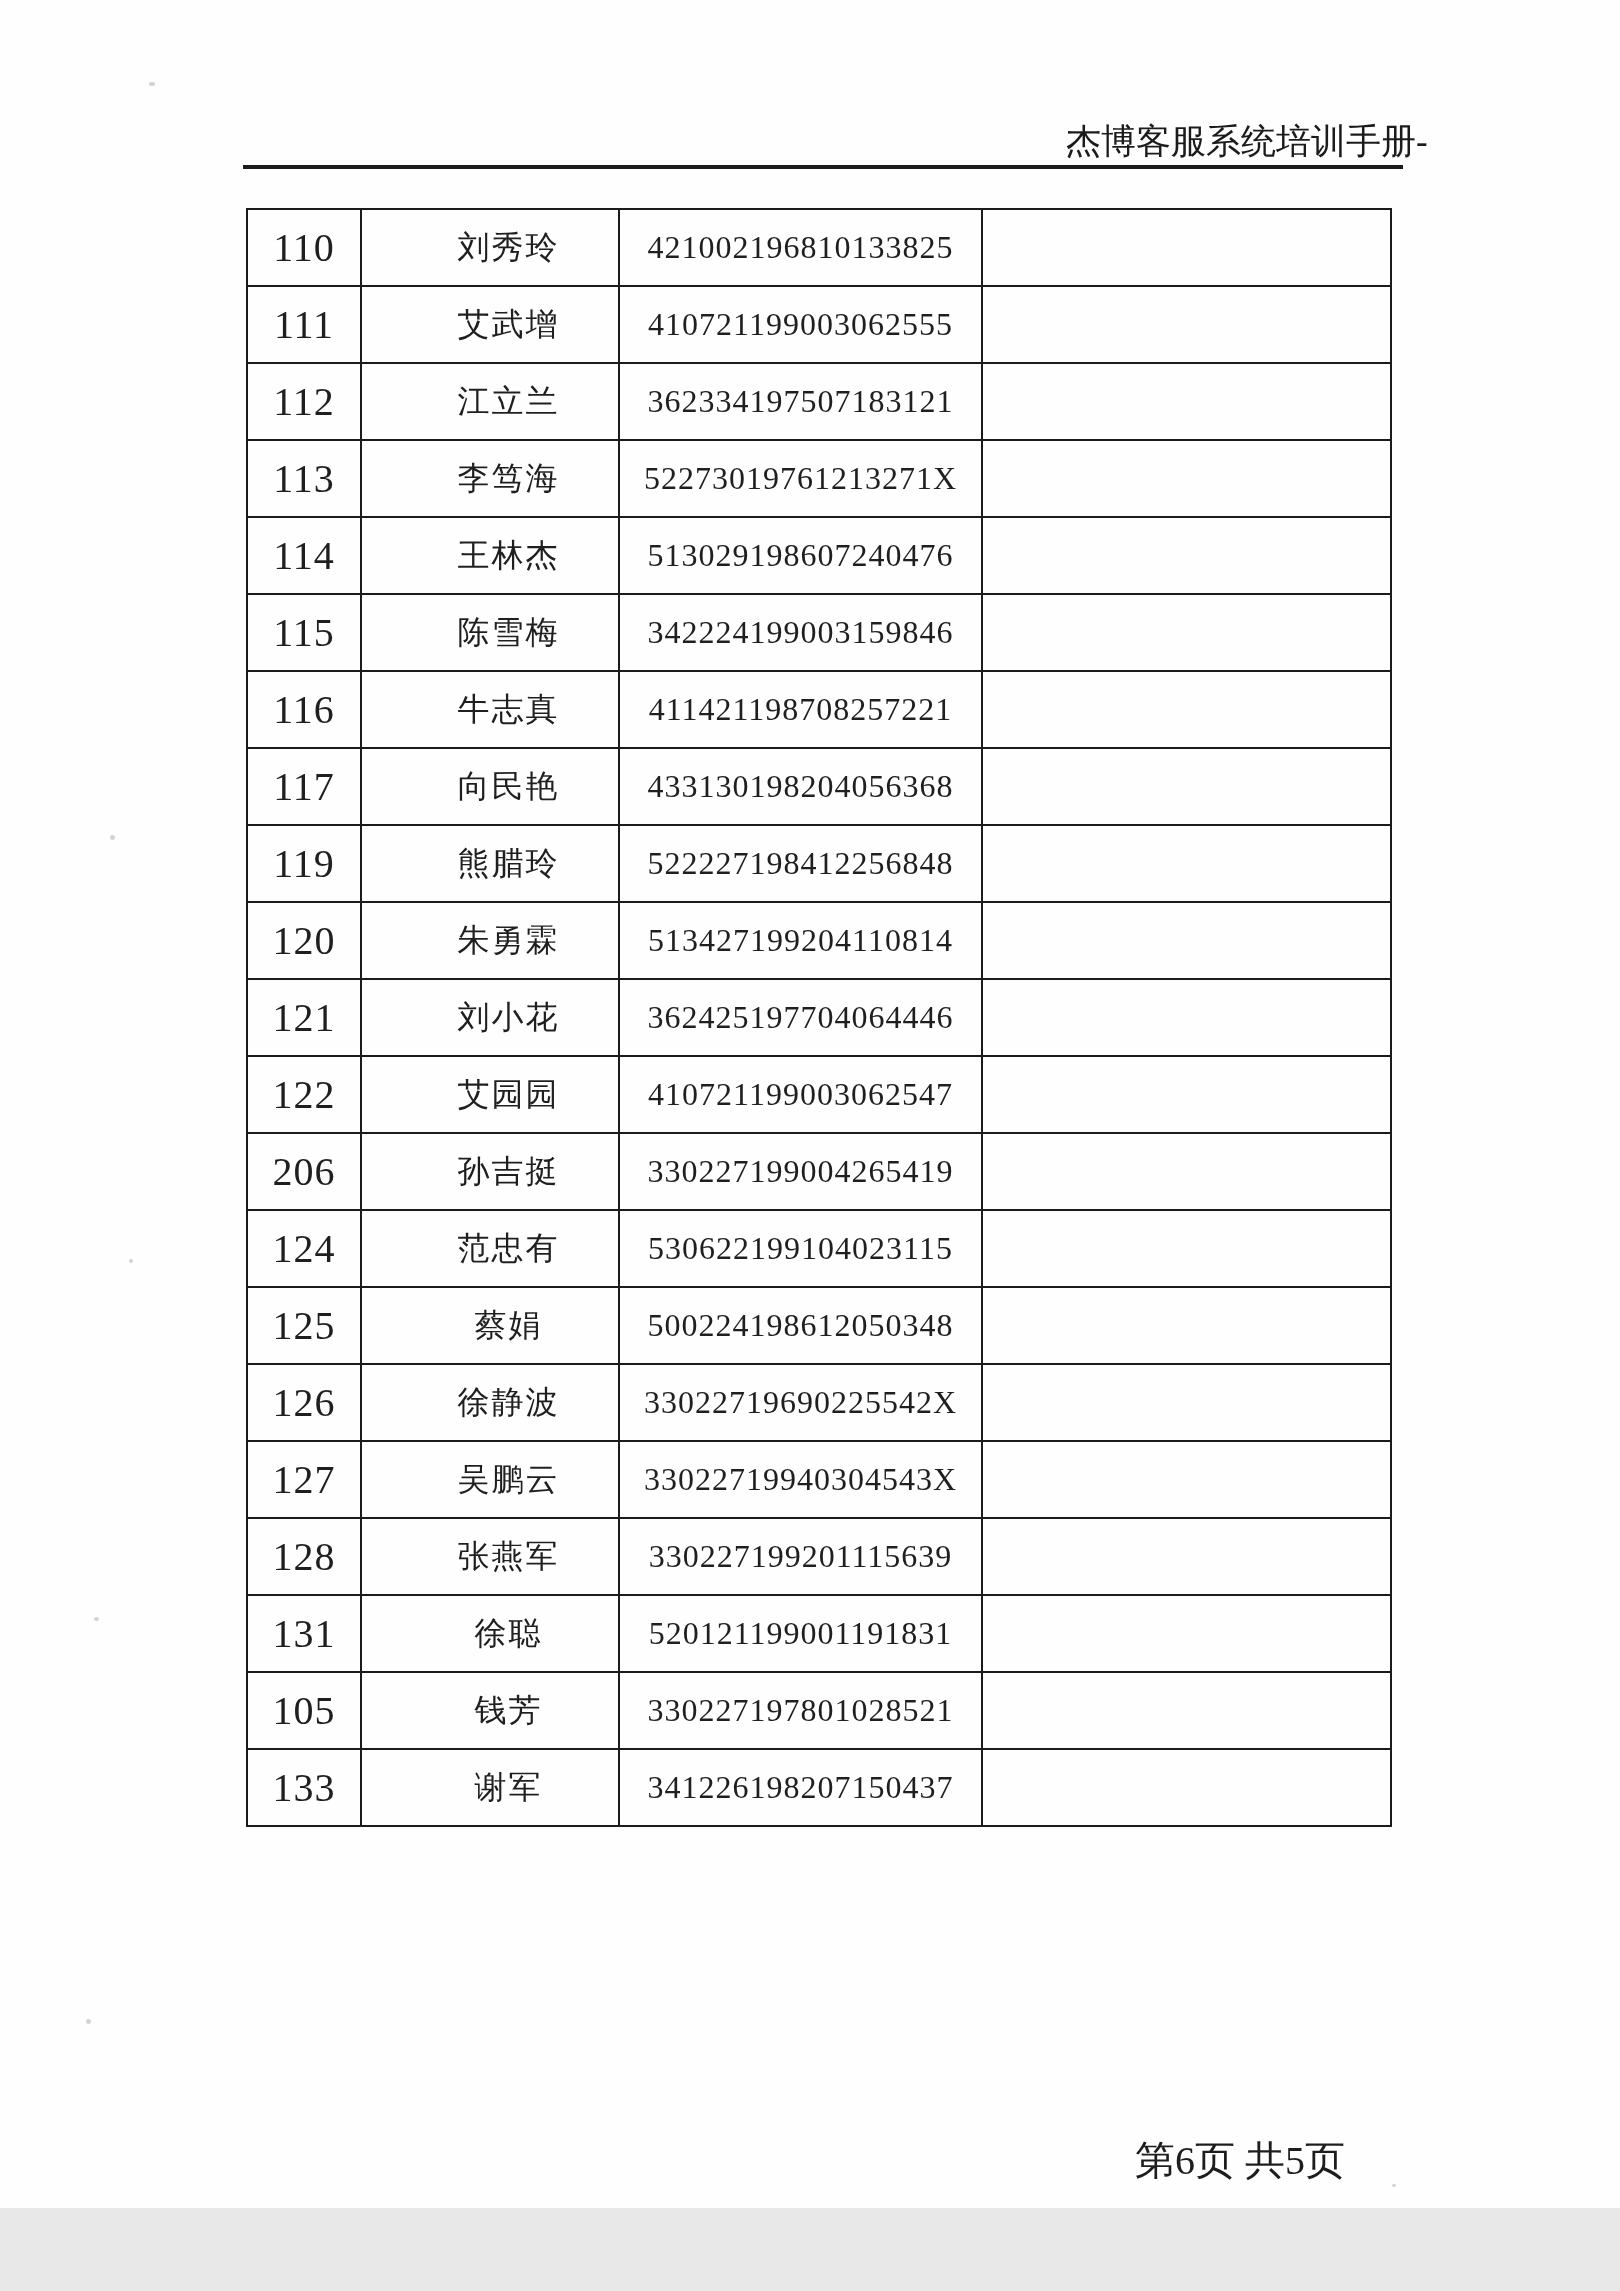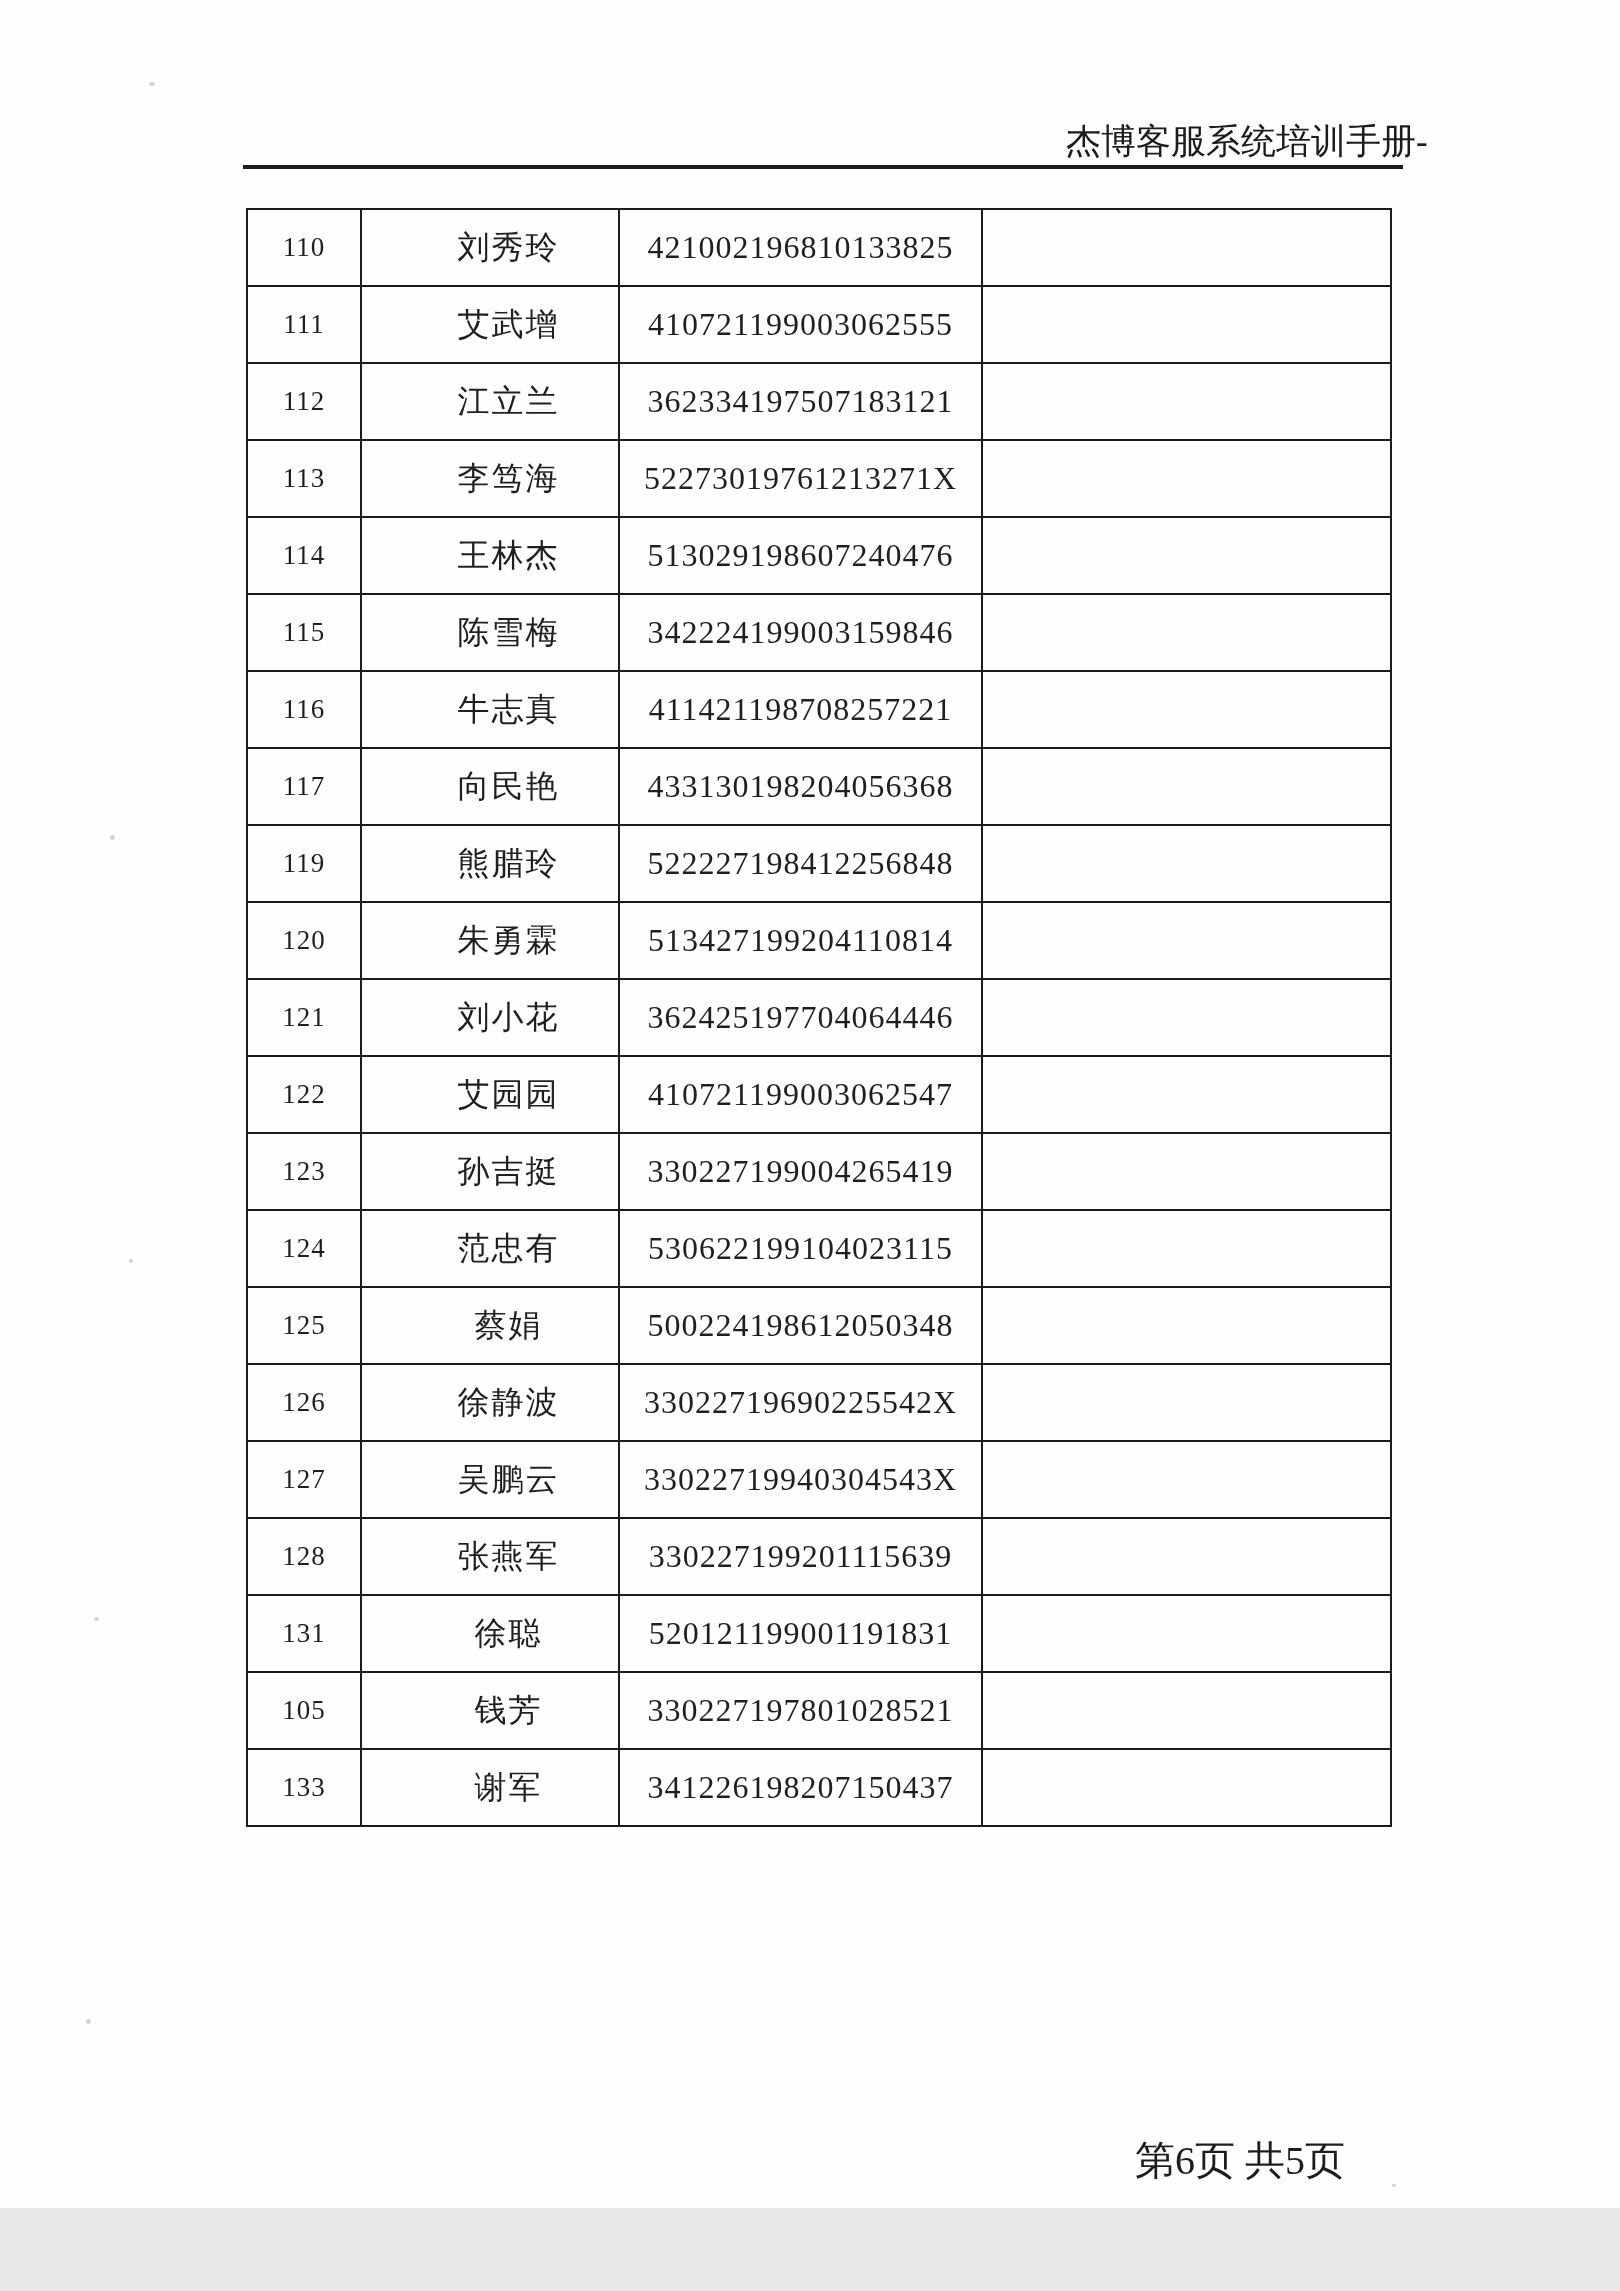--- a/index.html
+++ b/index.html
@@ -46,21 +46,21 @@
     border: 2px solid #1b1b1b;
     height: 73px;
     text-align: center;
     vertical-align: middle;
     font-size: 32px;
     color: #1f1f1f;
     overflow: hidden;
     white-space: nowrap;
   }
   .roster-table td.col-no {
-    font-size: 27px;
+    font-size: 40px;
     letter-spacing: 1px;
     margin-left: 40px;
   }
   .roster-table td.col-name {
     letter-spacing: 2px;
     padding-left: 38px;
   }
   .roster-table td.col-id {
     letter-spacing: 1px;
   }
@@ -168,21 +168,21 @@
           <td class="col-id">362425197704064446</td>
           <td class="col-empty"></td>
         </tr>
         <tr>
           <td class="col-no">122</td>
           <td class="col-name">艾园园</td>
           <td class="col-id">410721199003062547</td>
           <td class="col-empty"></td>
         </tr>
         <tr>
-          <td class="col-no">123</td>
+          <td class="col-no">206</td>
           <td class="col-name">孙吉挺</td>
           <td class="col-id">330227199004265419</td>
           <td class="col-empty"></td>
         </tr>
         <tr>
           <td class="col-no">124</td>
           <td class="col-name">范忠有</td>
           <td class="col-id">530622199104023115</td>
           <td class="col-empty"></td>
         </tr>

